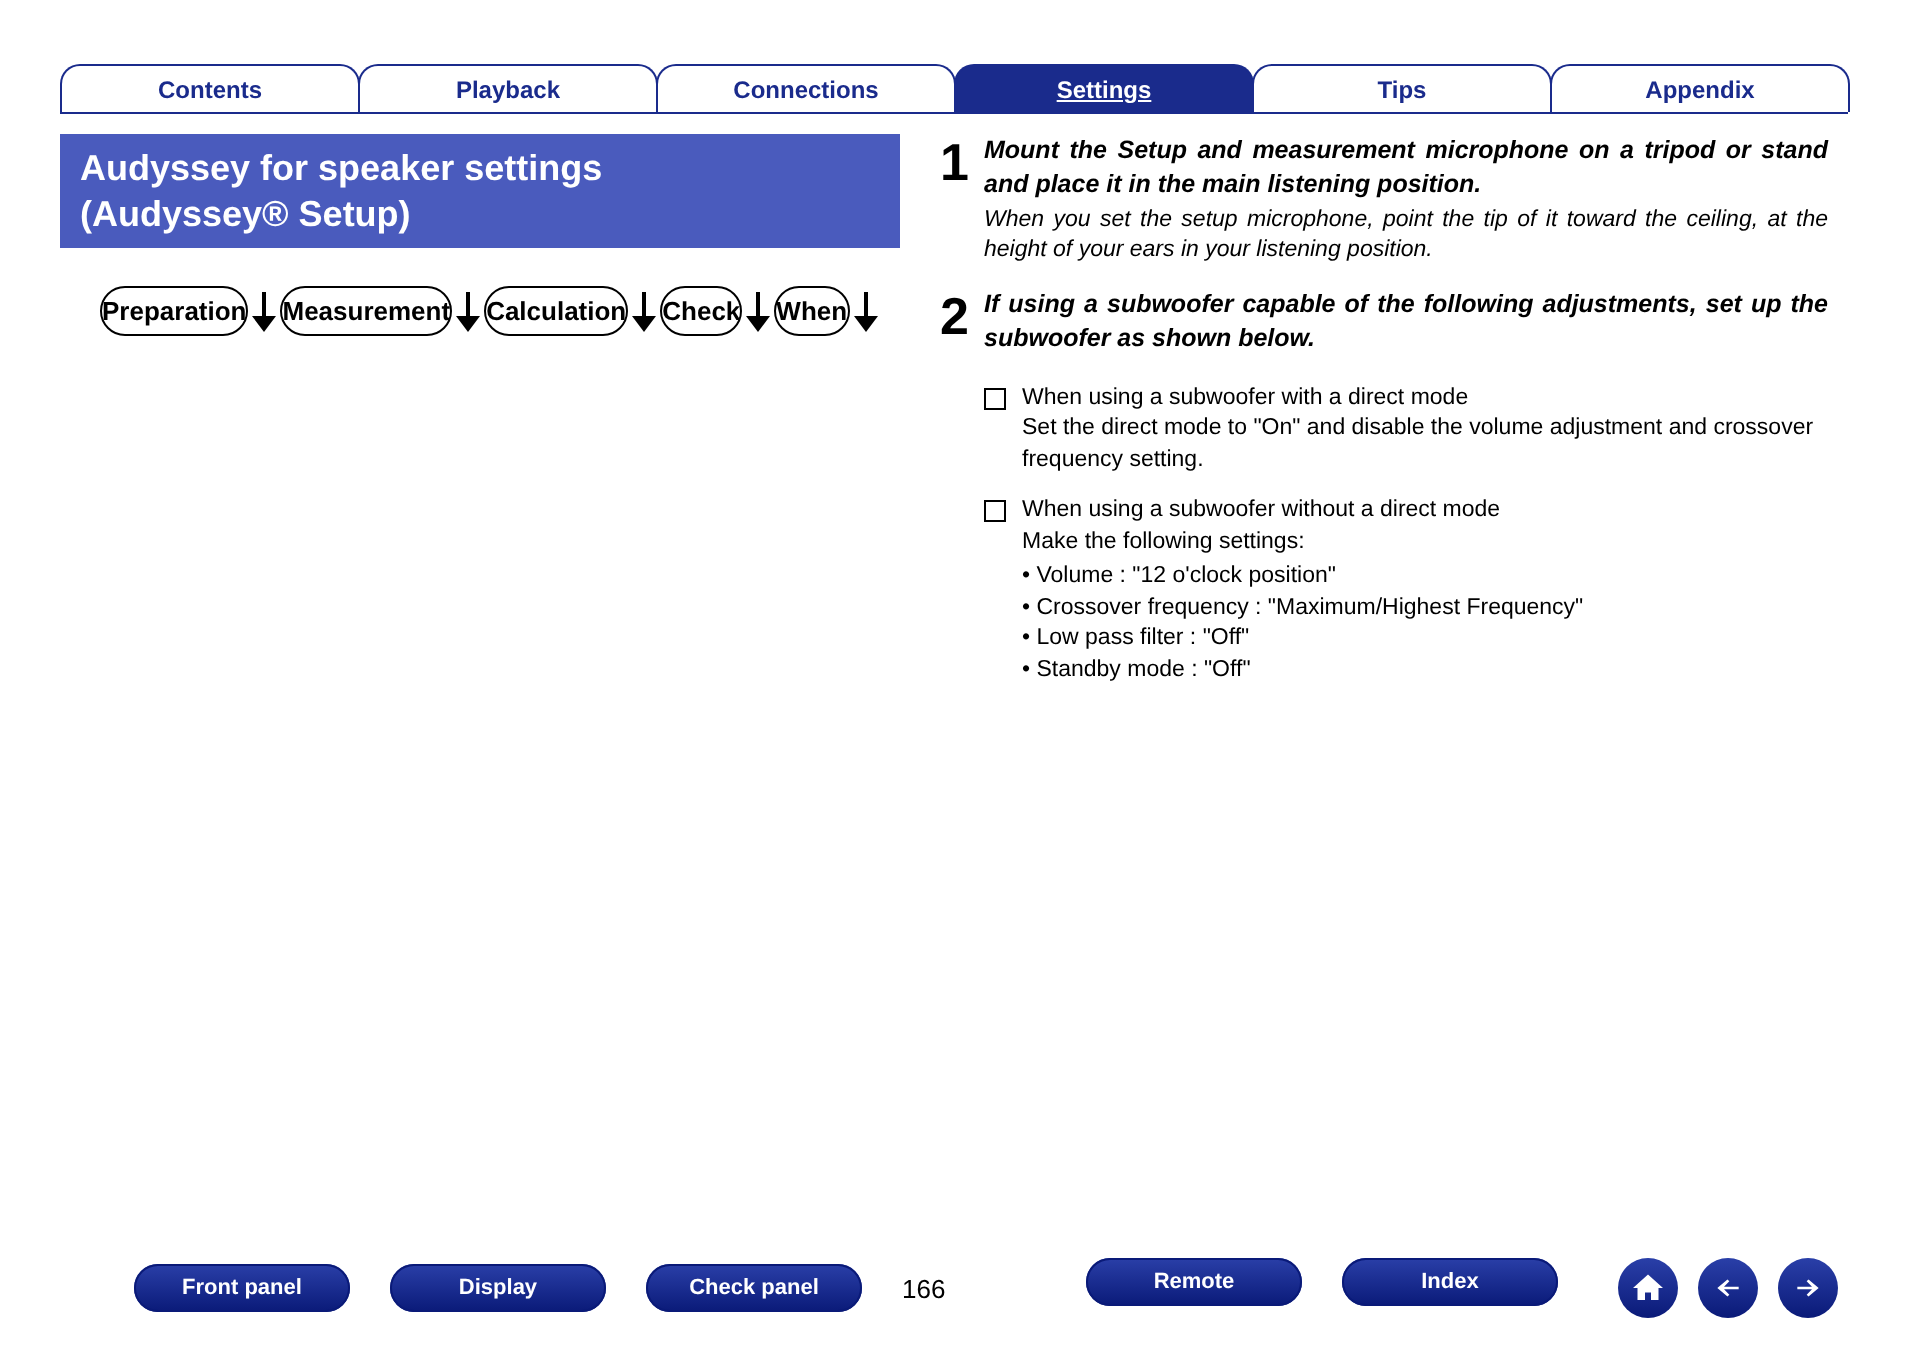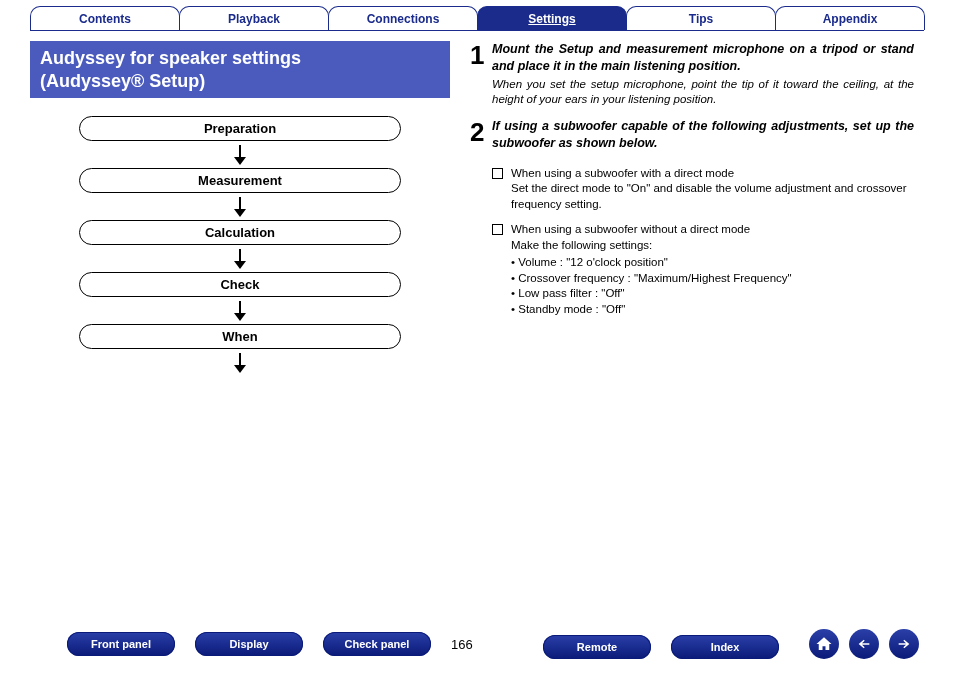--- a/index.html
+++ b/index.html
@@ -6,21 +6,21 @@
     margin: 0;
     font-family: Arial, Helvetica, sans-serif;
     background: #fff;
     color: #000;
     width: 954px;
     height: 673px;
     overflow: hidden;
     position: relative;
   }
   .page {
-    padding: 6px 30px 0 30px;
+    padding: 32px 30px 0 30px;
     box-sizing: border-box;
   }
   
   .tab-bar {
     display: flex;
     gap: 0;
     border-bottom: 1px solid #1a2b8c;
     margin-bottom: 10px;
   }
   .tab {
@@ -56,21 +56,20 @@
     font-weight: bold;
     font-size: 18px;
     padding: 6px 10px 6px 10px;
     line-height: 1.25;
     margin-bottom: 18px;
     text-align: left;
   }
   
   .flow {
     display: flex;
-    flex-direction: column;
     align-items: center;
     width: 380px;
     margin: 0 auto;
   }
   .flow-box {
     width: 320px;
     border: 1px solid #000;
     border-radius: 13px;
     text-align: center;
     font-weight: bold;
@@ -110,21 +109,21 @@
   
   .bottom-bar {
     position: absolute;
     left: 0; right: 0; bottom: 14px;
     display: flex;
     align-items: center;
     justify-content: center;
     gap: 20px;
     padding: 0 30px;
   }
-  .pill-group-left, .pill-group-right { display: flex; gap: 20px; align-items:flex-end;padding-left:32px;}
+  .pill-group-left, .pill-group-right { display: flex; gap: 20px; align-items:flex-start;padding-left:32px;}
   .pill {
     background: linear-gradient(#2a3fa8, #0a1a78);
     color: #fff;
     font-size: 11px;
     font-weight: bold;
     border-radius: 14px;
     padding: 6px 18px 6px 18px;
     min-width: 72px;
     text-align: center;
     cursor: pointer;

